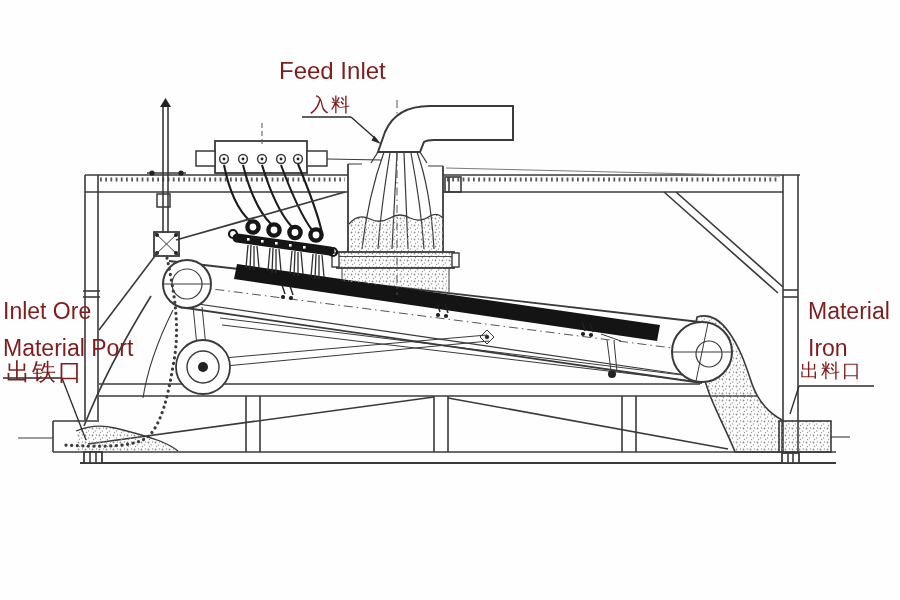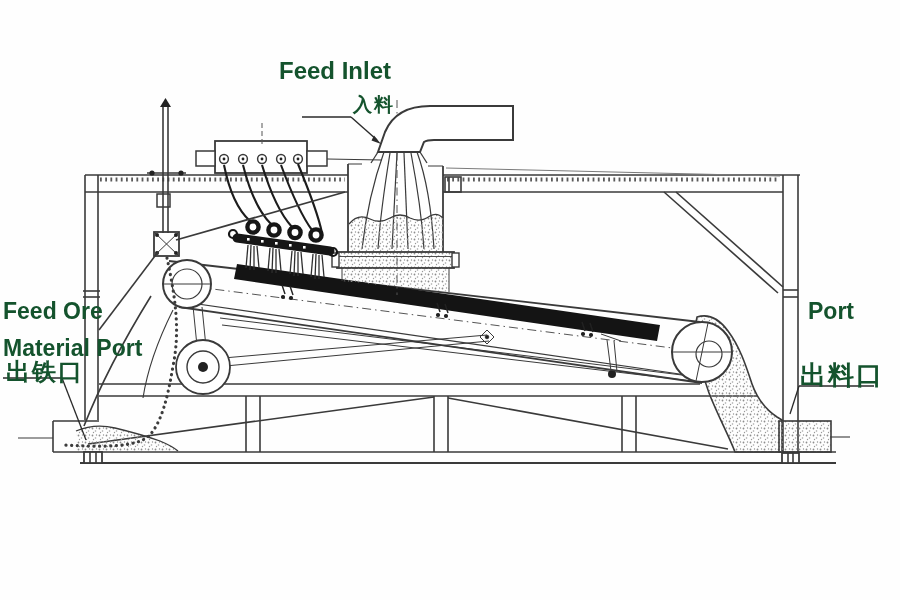--- a/index.html
+++ b/index.html
@@ -1,19 +1,19 @@
 <!DOCTYPE html>
 <html><head>
 <meta charset="utf-8">
 <style>
   html,body{margin:0;padding:0;background:#ffffff;}
   #stage{position:relative;width:900px;height:600px;background:#fefefe;overflow:hidden;
          font-family:"Liberation Sans","DejaVu Sans",sans-serif;}
   #stage svg{position:absolute;left:0;top:0;}
-  .lbl{position:absolute;font-weight:bold;color:#14532d;white-space:nowrap;}
+  .lbl{position:absolute;font-weight:normal;color:#7f1d1d;white-space:nowrap;}
   .lbl-en-lg{font-size:23px;line-height:37px;}
   .lbl-zh{font-size:24px;letter-spacing:2px;}
 </style>
 </head>
 <body>
 
 <div id="stage">
 
 <svg width="900" height="600" viewBox="0 0 900 600">
   <defs>
@@ -309,26 +309,27 @@
     </g>
     <g>
       <line x1="799" y1="386" x2="874" y2="386" stroke-width="1.6"></line>
       <line x1="799" y1="386" x2="790" y2="414" stroke-width="1.3"></line>
     </g>
   </g>
 </svg>
 
 <div class="lbl" style="left:279px;top:57px;font-size:24px;">Feed Inlet</div>
 
-<div class="lbl lbl-zh" style="left:310px;top:92px;font-size:19px;margin-left:43px;">入料</div>
+<div class="lbl lbl-zh" style="left:310px;top:92px;font-size:19px;">入料</div>
 
 <div class="lbl lbl-en-lg" style="left:3px;top:293px;">
-  <div>Feed Ore</div>
+  <div>Inlet Ore</div>
   <div>Material Port</div>
 </div>
 <div class="lbl lbl-zh" style="left:6px;top:356px;">出铁口</div>
 
 <div class="lbl lbl-en-lg" style="left:808px;top:293px;">
-  <div>Port</div>
+  <div>Material</div>
+  <div>Iron</div>
 </div>
-<div class="lbl lbl-zh" style="left:800px;top:358px;font-size:26px;">出料口</div>
+<div class="lbl lbl-zh" style="left:800px;top:358px;font-size:19px;">出料口</div>
 
 </div>
 
 </body></html>

